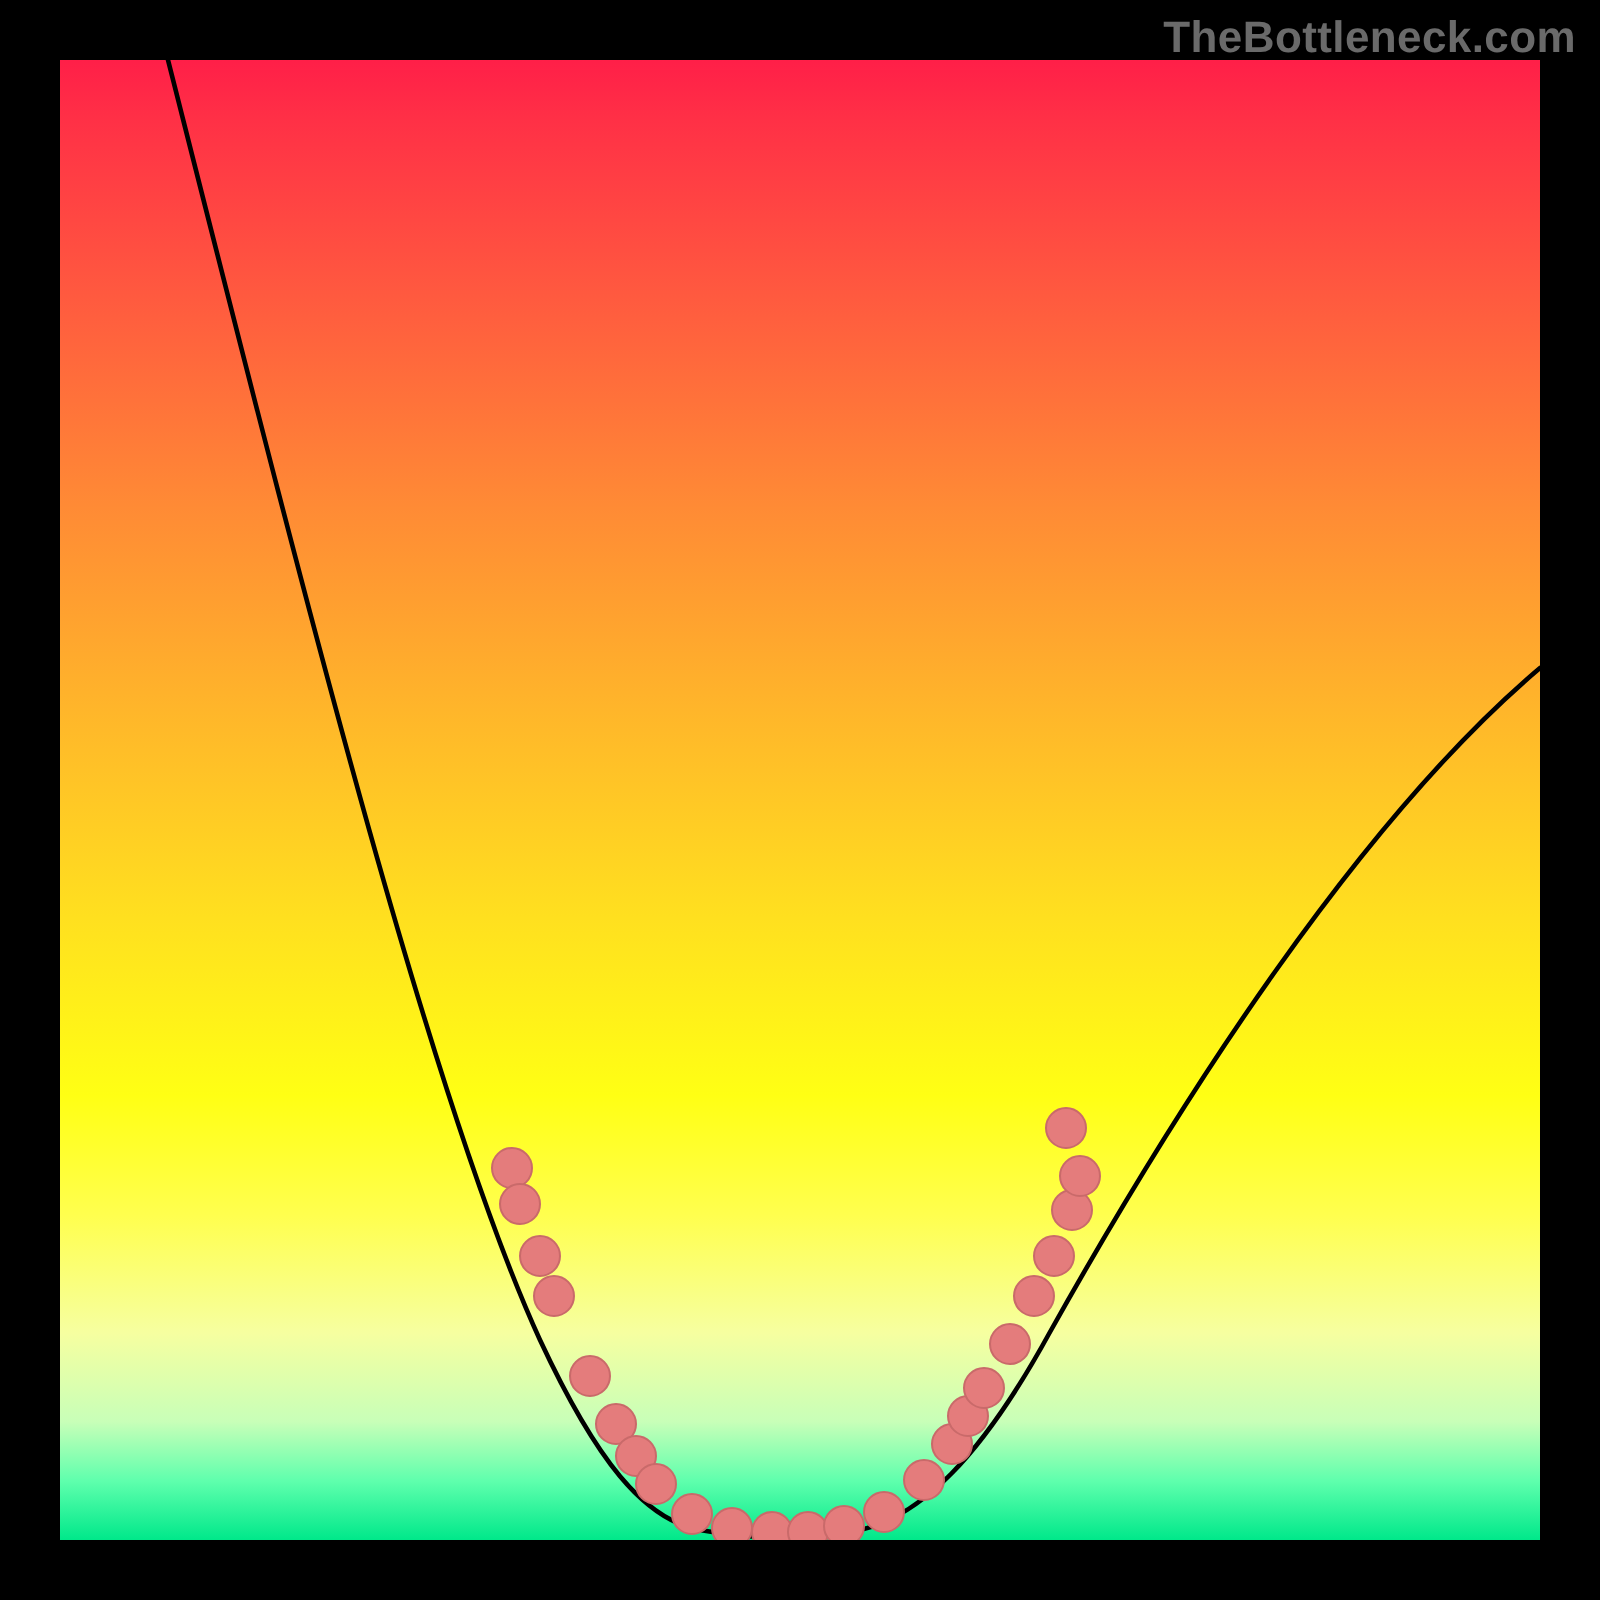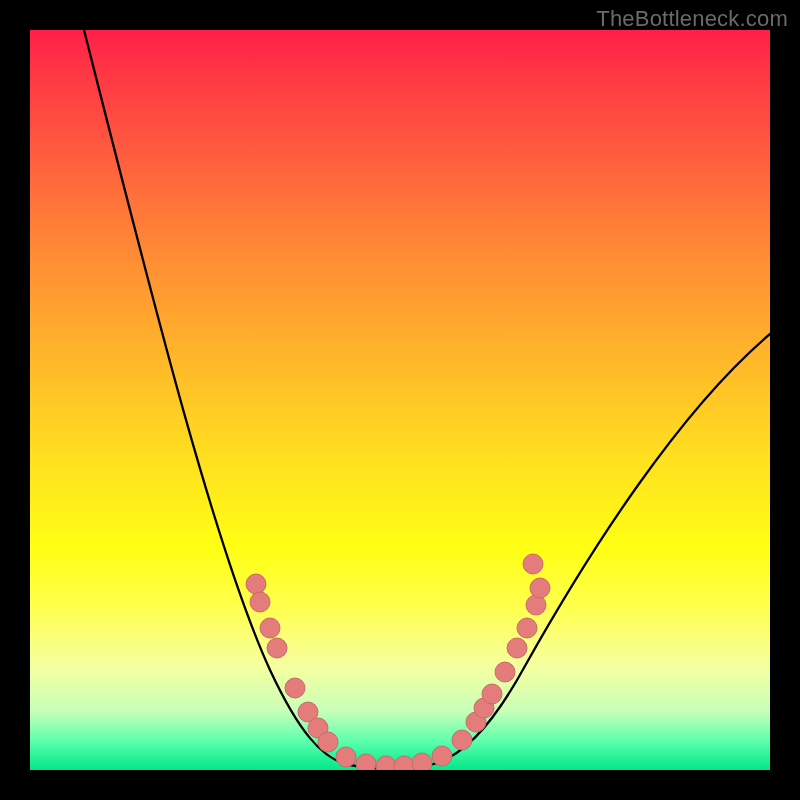--- a/index.html
+++ b/index.html
@@ -32,21 +32,21 @@
       #5fffad 96%,
       #00e88a 100%
     );
   }
   .watermark {
     position: absolute;
     top: 6px;
     right: 12px;
     color: #6a6a6a;
     font-size: 22px;
-    font-weight: 400;
+    font-weight: 700;
     letter-spacing: 0.2px;
     user-select: none;
   }
   svg {
     position: absolute;
     left: 0;
     top: 0;
   }
 </style>
 </head>

